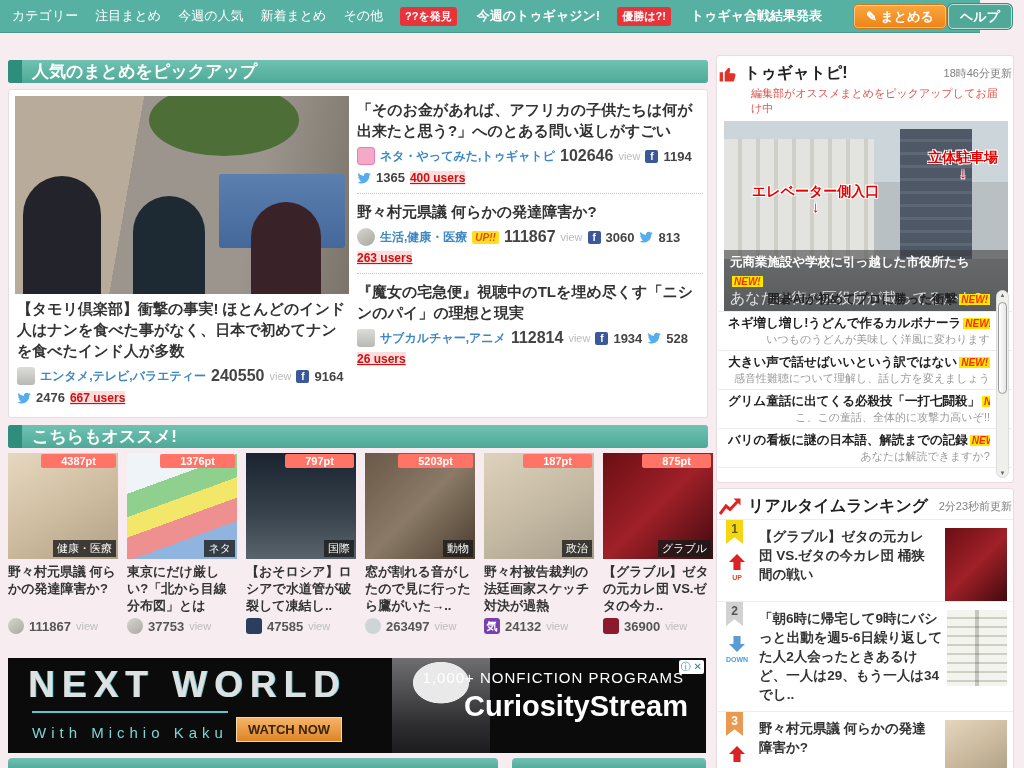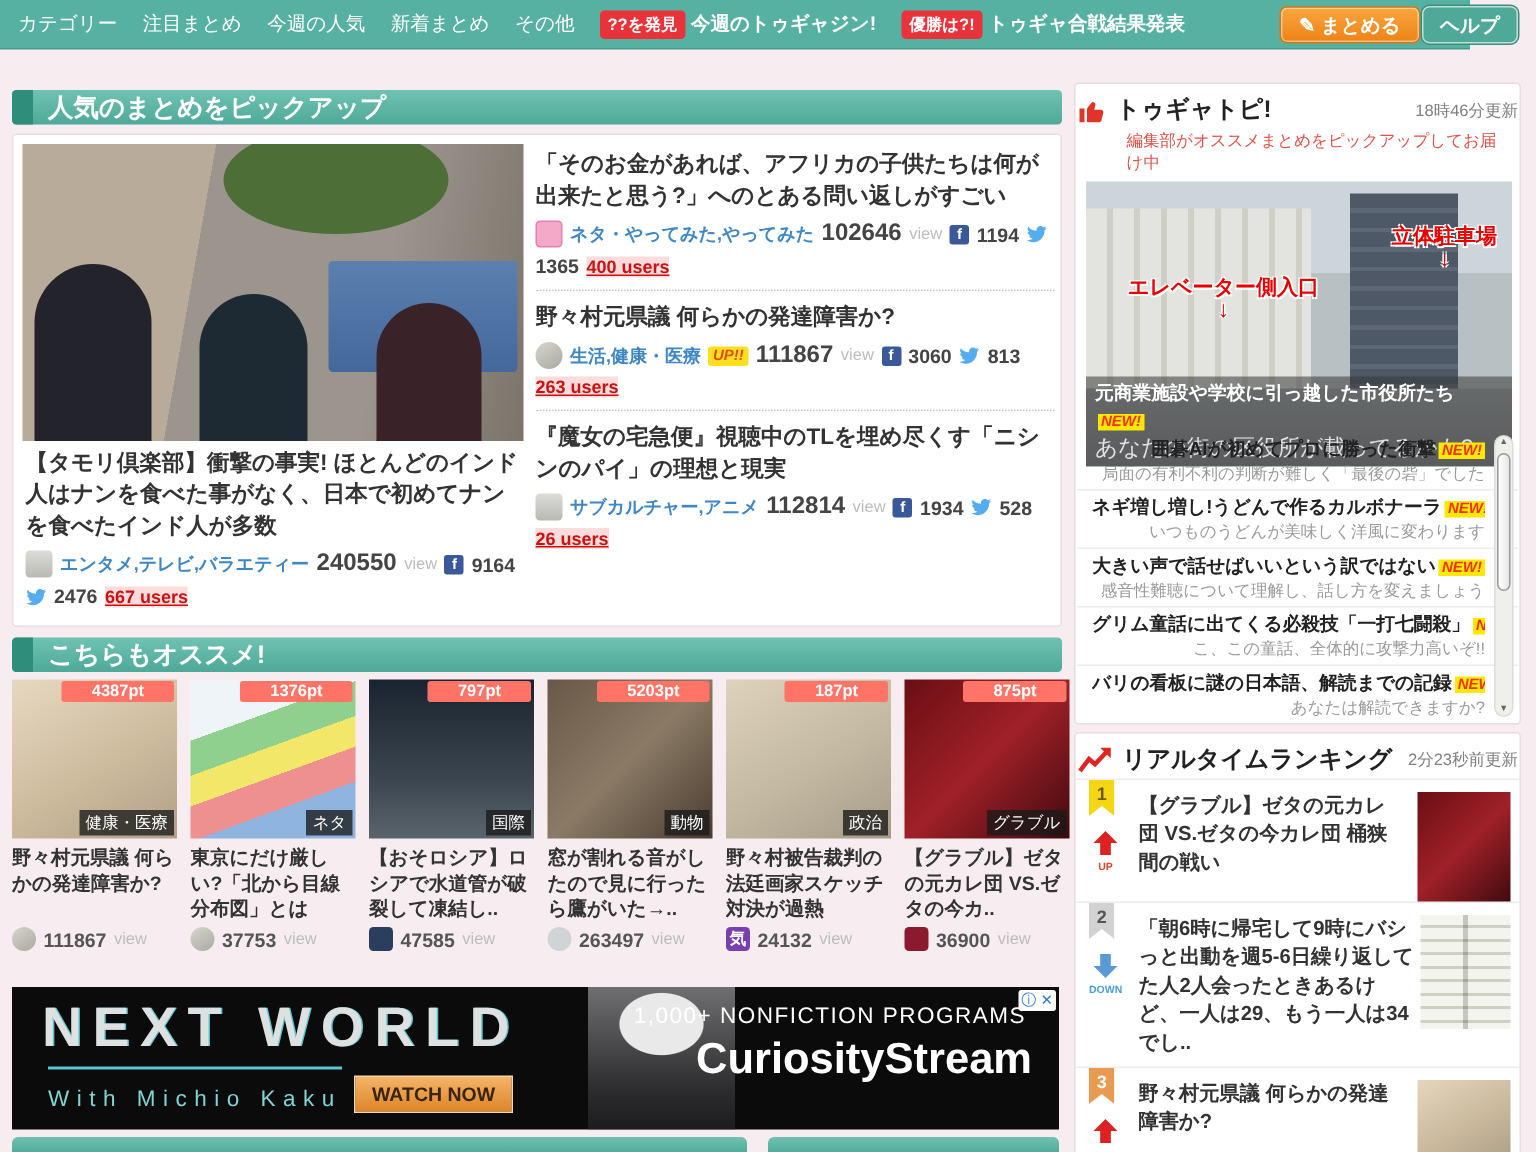--- a/index.html
+++ b/index.html
@@ -3,21 +3,21 @@
 <meta charset="utf-8">
 <style>
   * { margin:0; padding:0; box-sizing:border-box; }
   body { font-family:"Liberation Sans","DejaVu Sans",sans-serif; background:#f7edf1; }
   .page { position:relative; width:1024px; height:768px; overflow:hidden; background:#f7edf1; }
 
   
   .topnav { position:absolute; left:0; top:0; width:980px; height:32px; background:#57b1a2;
             display:flex; align-items:center; gap:17px; padding-left:12px; box-shadow:0 1px 0 #489a8c; }
   .nav-item { color:#fff; font-size:13px; font-weight:normal; text-decoration:none; cursor:pointer; white-space:nowrap; }
-  .nav-promo { display:flex; align-items:center; gap:4px; cursor:pointer; white-space:nowrap; }
+  .nav-promo { display:flex; align-items:center; gap:20px; cursor:pointer; white-space:nowrap; }
   .nav-badge { background:#e8333a; color:#fff; font-size:11px; font-weight:bold; padding:2px 5px; border-radius:3px; }
   .nav-promo-label { color:#fff; font-size:13px; font-weight:bold; }
   .btn-matomeru { position:absolute; left:853; top:4px; left:853px; height:25px; padding:0 12px;
             background:linear-gradient(#f9a63f,#ee8316); border:1px solid #c97c20; border-radius:5px;
             box-shadow:inset 0 0 0 1px rgba(255,255,255,.45); color:#fff; font-size:13px; font-weight:bold; cursor:pointer; }
   .btn-help { position:absolute; left:948px; top:4px; height:25px; width:64px;
             background:#4fa898; border:1px solid #bfe0d8; border-radius:5px; box-shadow:0 0 0 1px #3d8d7f;
             color:#fff; font-size:13px; font-weight:bold; cursor:pointer; }
 
   
@@ -208,21 +208,21 @@
         <span class="cnt">2476</span>
         <a class="users">667 users</a>
       </div>
     </div>
 
     <div class="a-list">
       <div class="a-item">
         <div class="a-title">「そのお金があれば、アフリカの子供たちは何が出来たと思う?」へのとある問い返しがすごい</div>
         <div class="meta">
           <span class="avatar av-a1"></span>
-          <a class="cats">ネタ・やってみた,やってみた</a>
+          <a class="cats">ネタ・やってみた,トゥギャトピ</a>
           <span class="views">102646</span>
           <span class="viewlbl">view</span>
           <span class="fbic">f</span>
           <span class="cnt">1194</span>
           <svg width="14" height="12" viewBox="0 0 24 20">
               <path d="M23.4 2.8c-.8.4-1.7.6-2.6.8.9-.6 1.6-1.5 2-2.5-.9.5-1.9.9-2.9 1.1C19 1.3 17.8.8 16.5.8c-2.5 0-4.6 2-4.6 4.6 0 .4 0 .7.1 1-3.8-.2-7.2-2-9.5-4.8-.4.7-.6 1.5-.6 2.4 0 1.6.8 3 2 3.8-.7 0-1.4-.2-2-.5v.1c0 2.2 1.6 4.1 3.7 4.5-.4.1-.8.2-1.2.2-.3 0-.6 0-.9-.1.6 1.8 2.3 3.2 4.3 3.2-1.6 1.2-3.6 2-5.7 2H1c2 1.3 4.5 2.1 7.1 2.1 8.5 0 13.1-7 13.1-13.1v-.6c.9-.6 1.7-1.5 2.2-2.4z" fill="#55acee"></path>
             </svg>
           <span class="cnt">1365</span>
           <a class="users">400 users</a>
         </div>
@@ -381,21 +381,20 @@
         <span class="dn">↓</span>
       </div>
       <div class="pcap">
         <span class="pcap-title">元商業施設や学校に引っ越した市役所たち</span><span class="newb">NEW!</span>
         <div class="pcap-sub">あなたの街の区役所が載ってるかも?</div>
       </div>
     </div>
     <div class="topics">
       <div class="topic">
         <div class="t-title"><span>囲碁AIが初めてプロに勝った衝撃</span><span class="newb">NEW!</span></div>
-        <div class="t-sub">局面の有利不利の判断が難しく「最後の砦」でした</div>
       </div>
       <div class="topic">
         <div class="t-title"><span>ネギ増し増し!うどんで作るカルボナーラ</span><span class="newb">NEW!</span></div>
         <div class="t-sub">いつものうどんが美味しく洋風に変わります</div>
       </div>
       <div class="topic">
         <div class="t-title"><span>大きい声で話せばいいという訳ではない</span><span class="newb">NEW!</span></div>
         <div class="t-sub">感音性難聴について理解し、話し方を変えましょう</div>
       </div>
       <div class="topic">

